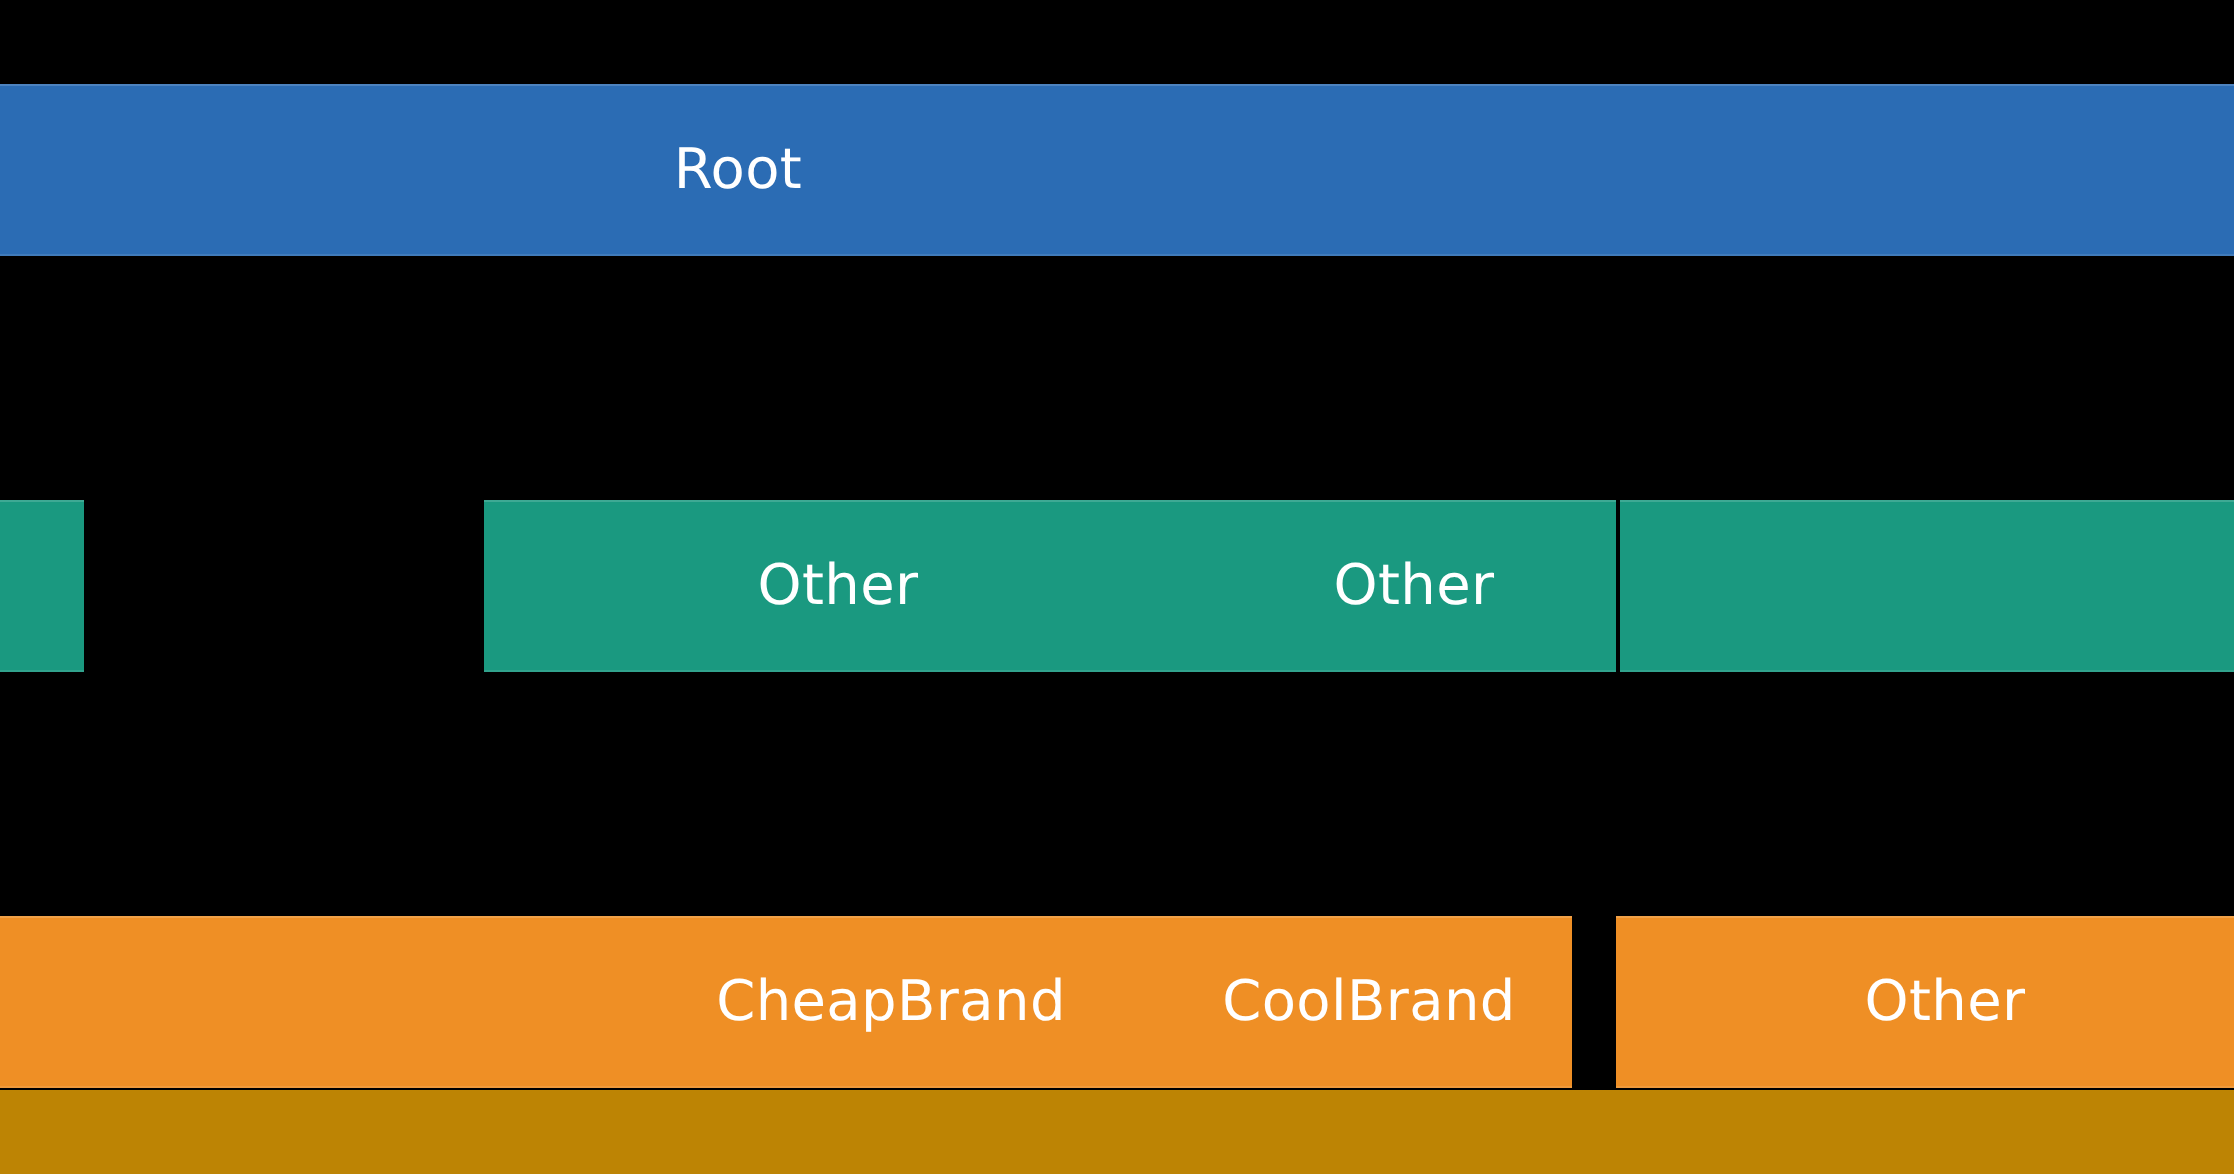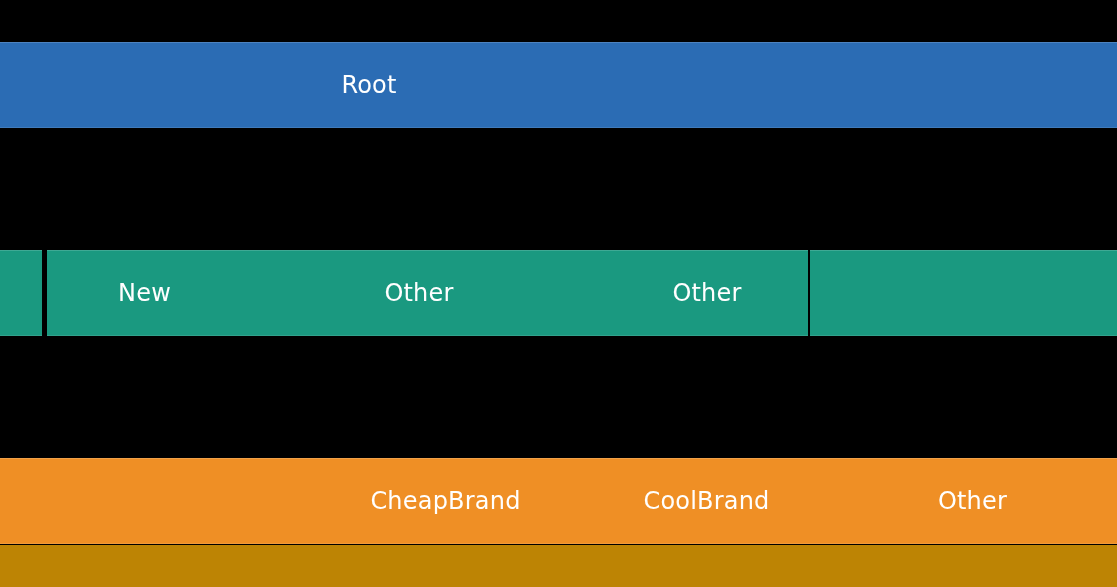--- a/index.html
+++ b/index.html
@@ -27,21 +27,21 @@
     top: 0;
     height: 100%;
     box-sizing: border-box;
     display: flex;
     align-items: center;
     justify-content: center;
     overflow: hidden;
   }
   .seg-label {
     color: #ffffff;
-    font-size: 24px;
+    font-size: 28px;
     font-family: "DejaVu Sans", sans-serif;
     font-weight: 400;
     line-height: 1;
     white-space: nowrap;
     letter-spacing: 0.2px;
     text-align: right;
     user-select: none;
   }
   .seg.hairline-top::before {
     content: "";
@@ -71,41 +71,38 @@
       <div class="seg hairline-top hairline-bottom" style="left: 0px; width: 318px; background: rgb(43, 108, 180);"></div>
       <div class="seg hairline-top hairline-bottom" style="left: 318px; width: 102px; background: rgb(43, 108, 180);">
         <span class="seg-label">Root</span>
       </div>
       <div class="seg hairline-top hairline-bottom" style="left: 420px; width: 101px; background: rgb(43, 108, 180);"></div>
       <div class="seg hairline-top hairline-bottom" style="left: 521px; width: 596px; background: rgb(43, 108, 180);"></div>
     </div>
 
   <div class="band" id="lvl1" style="top: 250px; height: 86px;">
       <div class="seg hairline-top hairline-bottom" style="left: 0px; width: 42px; background: rgb(26, 153, 128);"></div>
-      <div class="seg hairline-top hairline-bottom" style="left: 47px; width: 195px; background: rgb(26, 153, 128);">
-        <span class="seg-label">New</span>
-      </div>
       <div class="seg hairline-top hairline-bottom" style="left: 242px; width: 75px; background: rgb(26, 153, 128);"></div>
       <div class="seg hairline-top hairline-bottom" style="left: 317px; width: 204px; background: rgb(26, 153, 128);">
         <span class="seg-label">Other</span>
       </div>
       <div class="seg hairline-top hairline-bottom" style="left: 521px; width: 85px; background: rgb(26, 153, 128);"></div>
       <div class="seg hairline-top hairline-bottom" style="left: 606px; width: 202px; background: rgb(26, 153, 128);">
         <span class="seg-label">Other</span>
       </div>
       <div class="seg hairline-top hairline-bottom" style="left: 810px; width: 307px; background: rgb(26, 153, 128);"></div>
     </div>
 
   <div class="band" id="lvl2" style="top: 458px; height: 86px;">
       <div class="seg hairline-top hairline-bottom" style="left: 0px; width: 345px; background: rgb(239, 143, 37);"></div>
       <div class="seg hairline-top hairline-bottom" style="left: 345px; width: 201px; background: rgb(239, 143, 37);">
         <span class="seg-label">CheapBrand</span>
       </div>
       <div class="seg hairline-top hairline-bottom" style="left: 546px; width: 59px; background: rgb(239, 143, 37);"></div>
-      <div class="seg hairline-top hairline-bottom" style="left: 605px; width: 203px; background: rgb(239, 143, 37);">
+      <div class="seg hairline-top hairline-bottom" style="left: 583px; width: 203px; background: rgb(239, 143, 37);">
         <span class="seg-label">CoolBrand</span>
       </div>
       <div class="seg hairline-top hairline-bottom" style="left: 808px; width: 62px; background: rgb(239, 143, 37);"></div>
       <div class="seg hairline-top hairline-bottom" style="left: 870px; width: 205px; background: rgb(239, 143, 37);">
         <span class="seg-label">Other</span>
       </div>
       <div class="seg hairline-top hairline-bottom" style="left: 1075px; width: 42px; background: rgb(239, 143, 37);"></div>
     </div>
 
   <div class="band" id="lvl3" style="top: 545px; height: 42px;">

